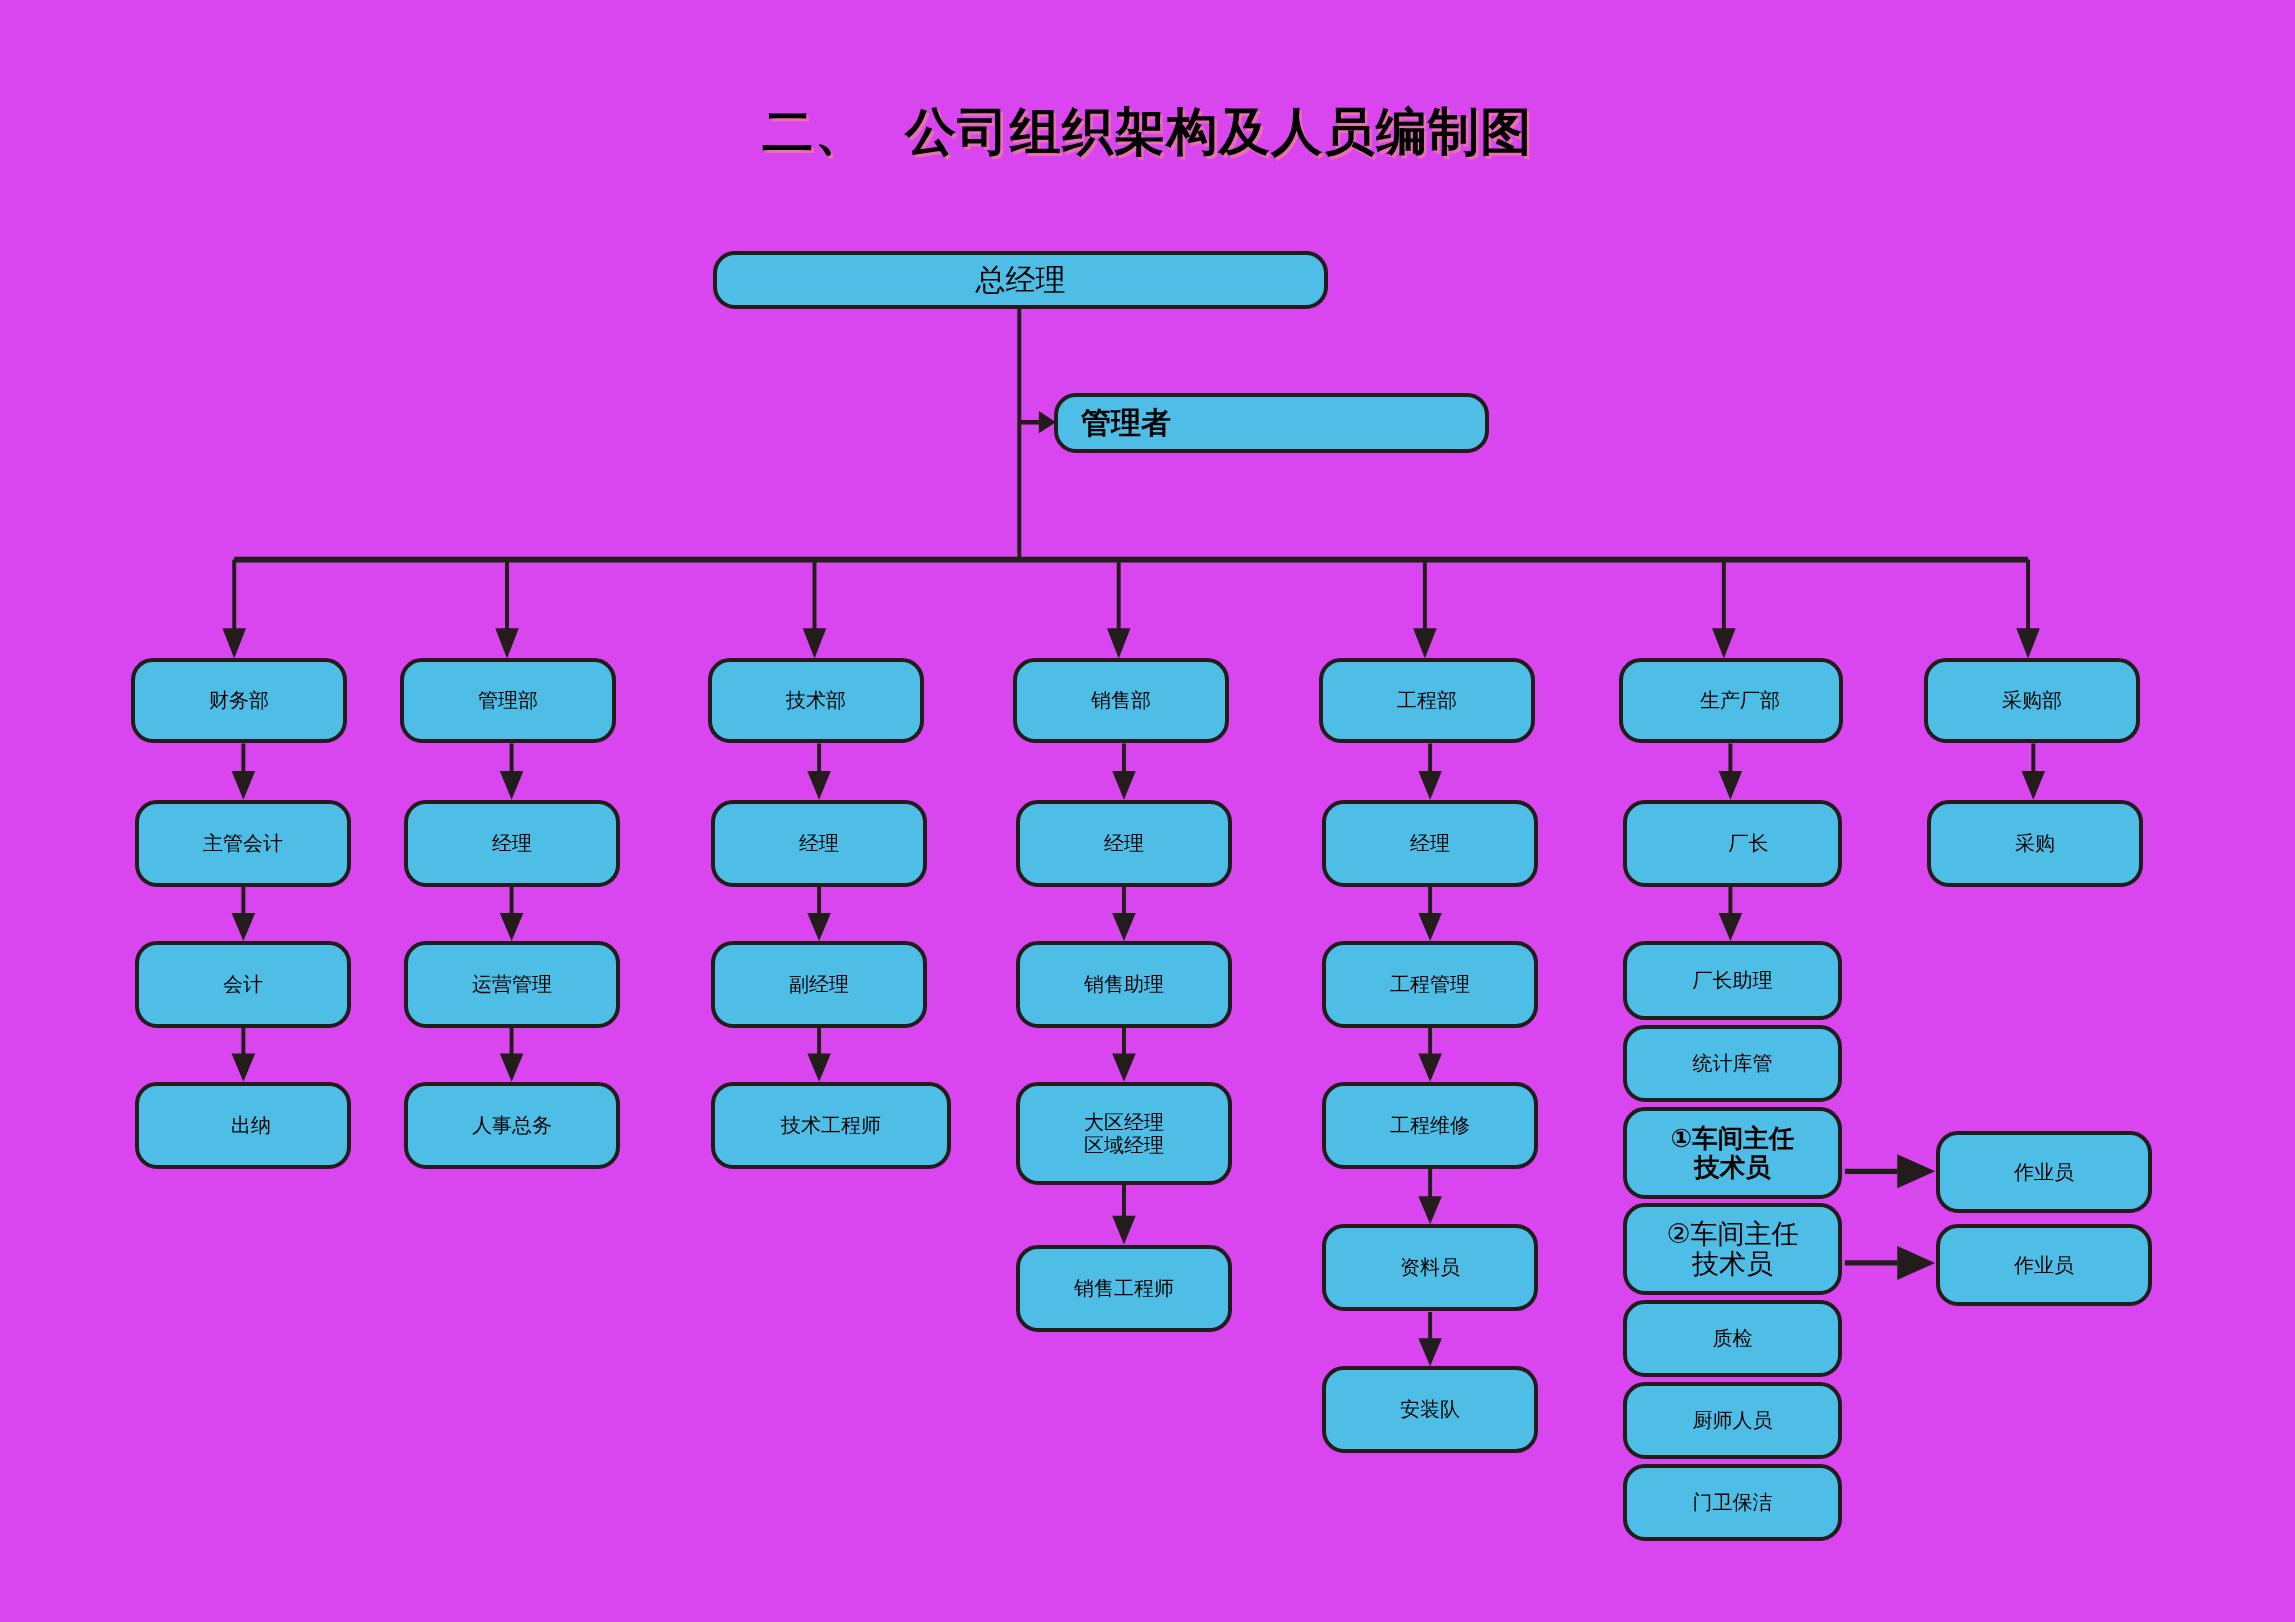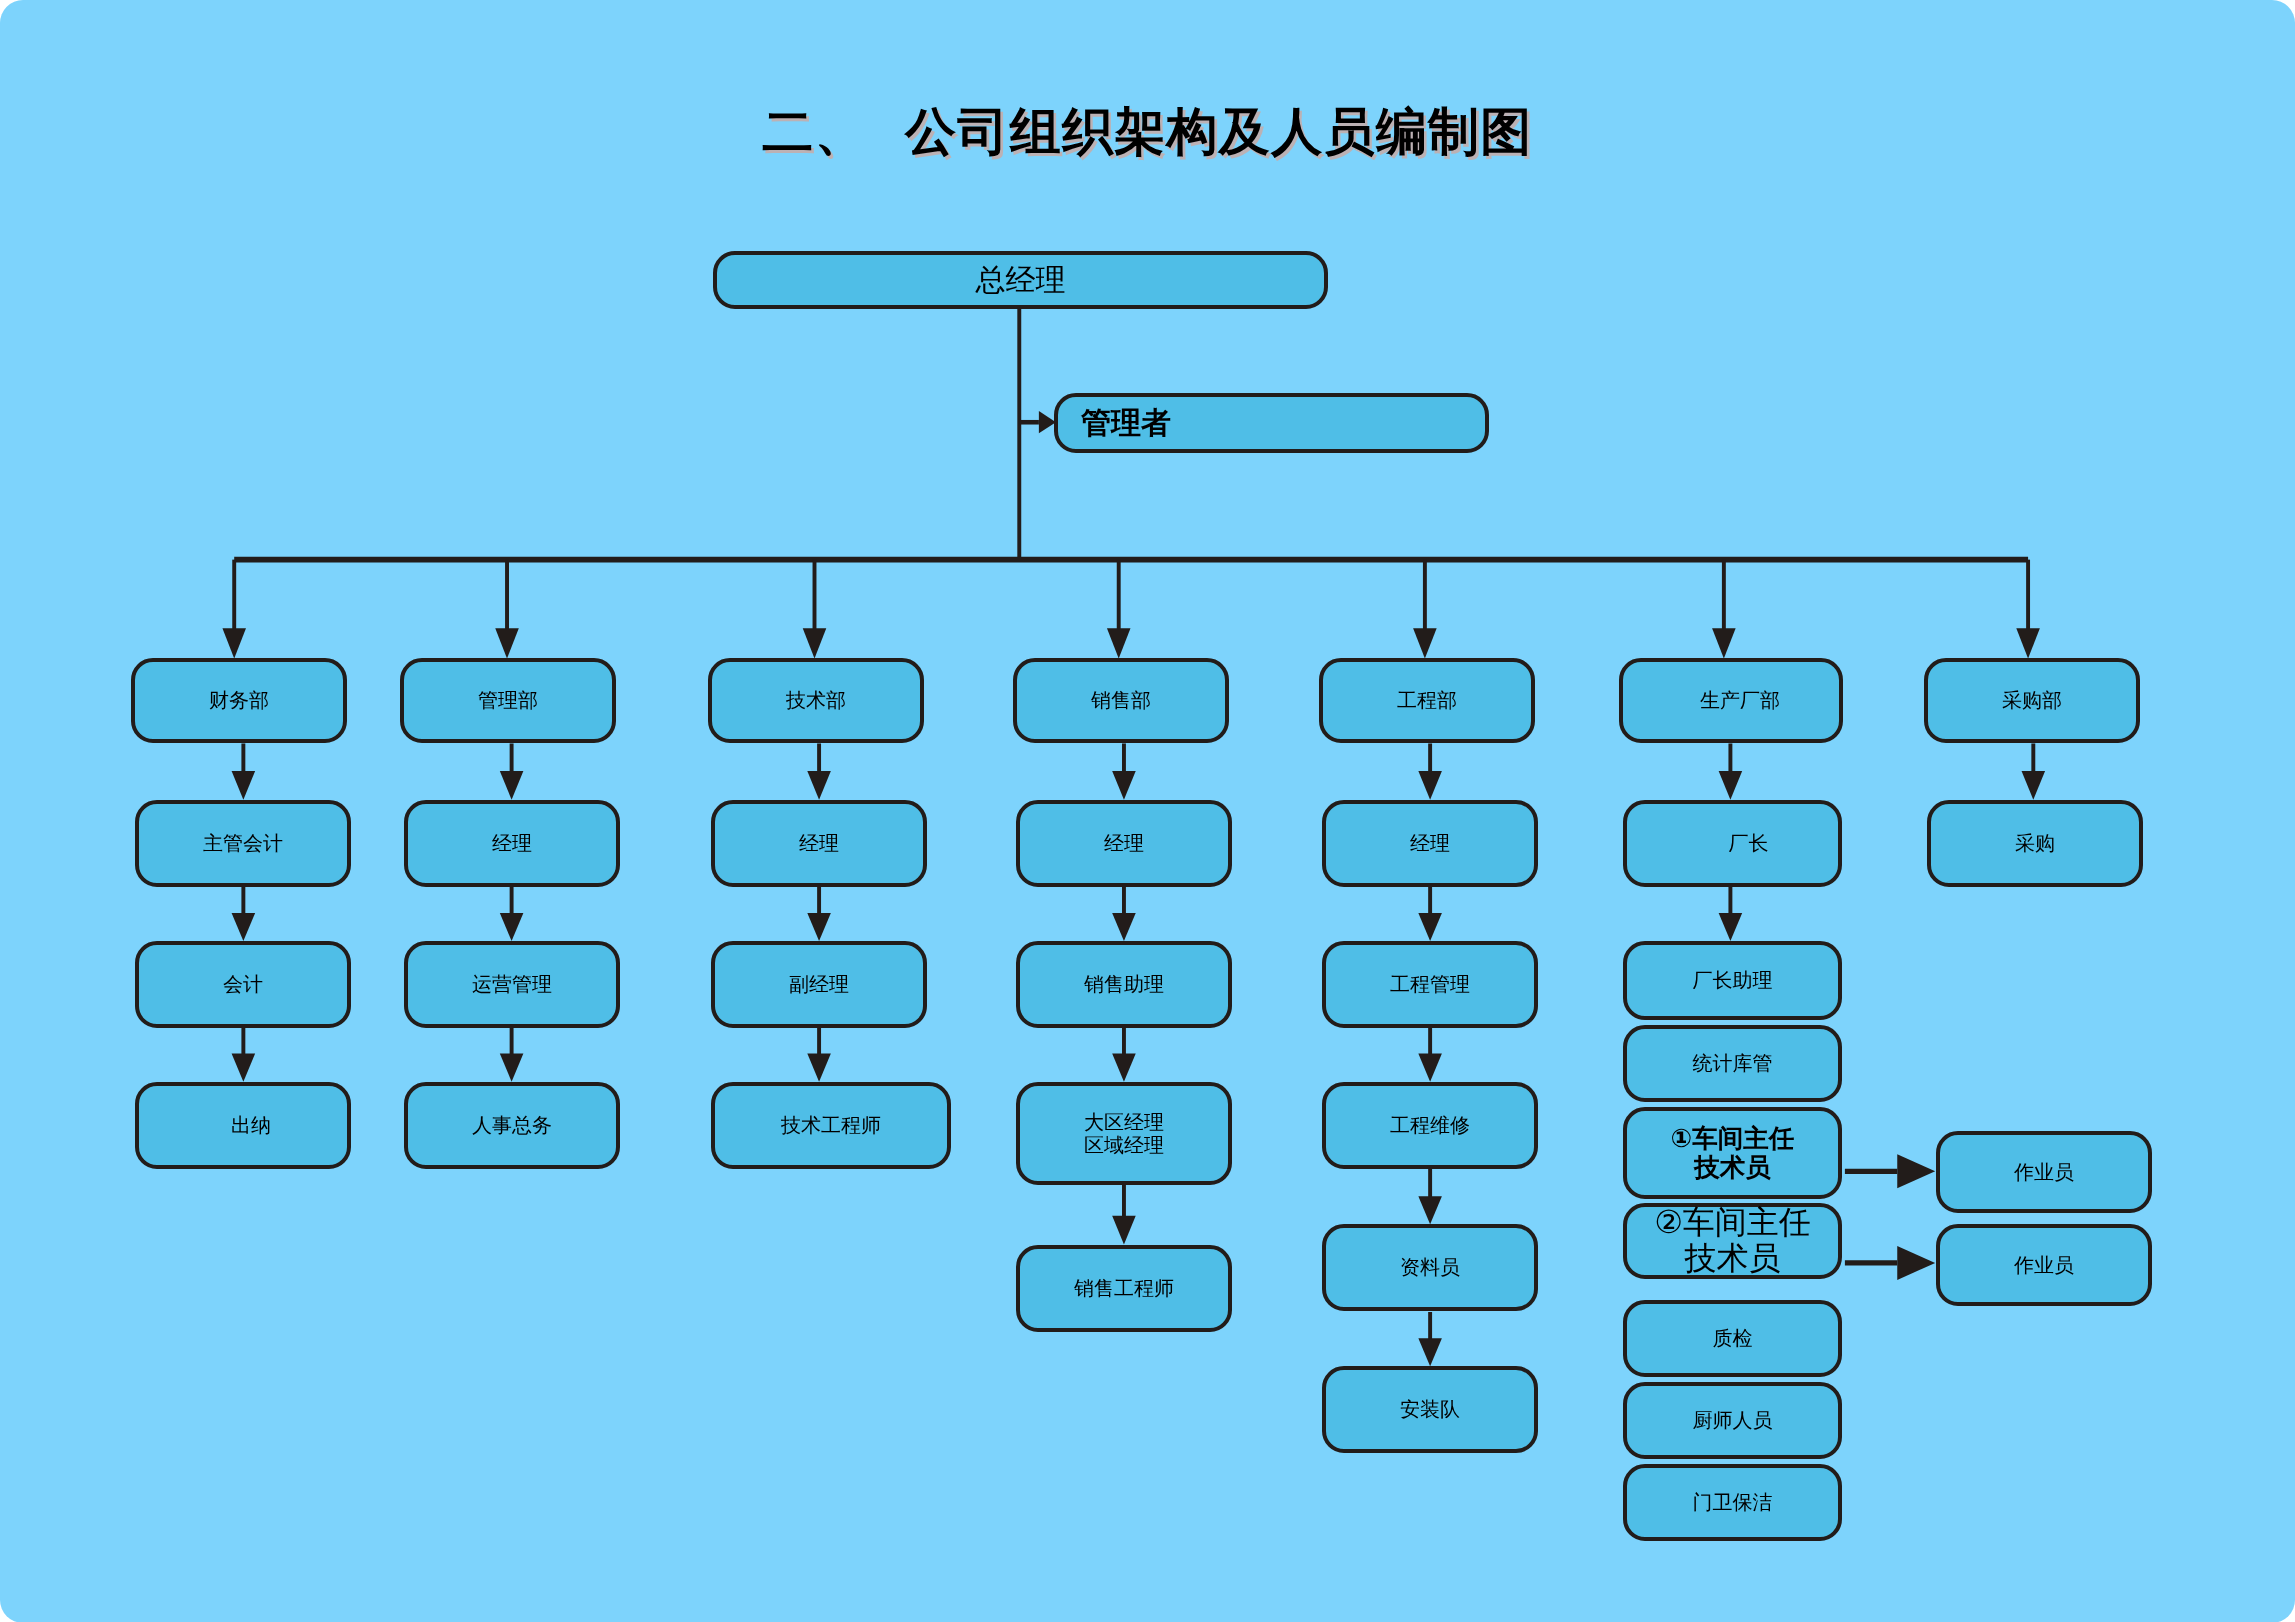--- a/index.html
+++ b/index.html
@@ -11,22 +11,21 @@
     width: 2295px;
     height: 1623px;
     font-family: "DejaVu Sans", "Liberation Sans", sans-serif;
     overflow: hidden;
     position: relative;
   }
   #chart-root {
     position: relative;
     width: 2295px;
     height: 1623px;
-    background: #7dd3fc;
-    border-radius: 23px;
+    background: #d946ef;
   }
   .page-title {
     position: absolute;
     left: 0;
     top: 98px;
     width: 2295px;
     text-align: center;
     font-size: 51px;
     font-weight: bold;
     color: #000000;
@@ -196,21 +195,21 @@
   <div class="node" style="left:1322px; top:941px; width:216px; height:87px;">工程管理</div>
   <div class="node" style="left:1322px; top:1082px; width:216px; height:87px;">工程维修</div>
   <div class="node" style="left:1322px; top:1224px; width:216px; height:87px;">资料员</div>
   <div class="node" style="left:1322px; top:1366px; width:216px; height:87px;">安装队</div>
 
   <div class="node" style="left:1623px; top:800px; width:219px; height:87px;padding-left:32px;">厂长</div>
   <div class="node" style="left:1623px; top:941px; width:219px; height:79px;">厂长助理</div>
   <div class="node" style="left:1623px; top:1025px; width:219px; height:77px;">统计库管</div>
   <div class="node bold" style="left:1623px; top:1107px; width:219px; height:92px; font-size:25.5px;">①车间主任
 技术员</div>
-  <div class="node" style="left:1623px; top:1203px; width:219px; height:76px; font-size:32px;">②车间主任
+  <div class="node" style="left:1623px; top:1203px; width:219px; height:92px; font-size:27px;">②车间主任
 技术员</div>
   <div class="node" style="left:1623px; top:1300px; width:219px; height:77px;">质检</div>
   <div class="node" style="left:1623px; top:1382px; width:219px; height:77px;">厨师人员</div>
   <div class="node" style="left:1623px; top:1464px; width:219px; height:77px;">门卫保洁</div>
 
   <div class="node" style="left:1927px; top:800px; width:216px; height:87px;">采购</div>
 
   <div class="node" style="left:1936px; top:1131px; width:216px; height:82px;">作业员</div>
   <div class="node" style="left:1936px; top:1224px; width:216px; height:82px;">作业员</div>
 

